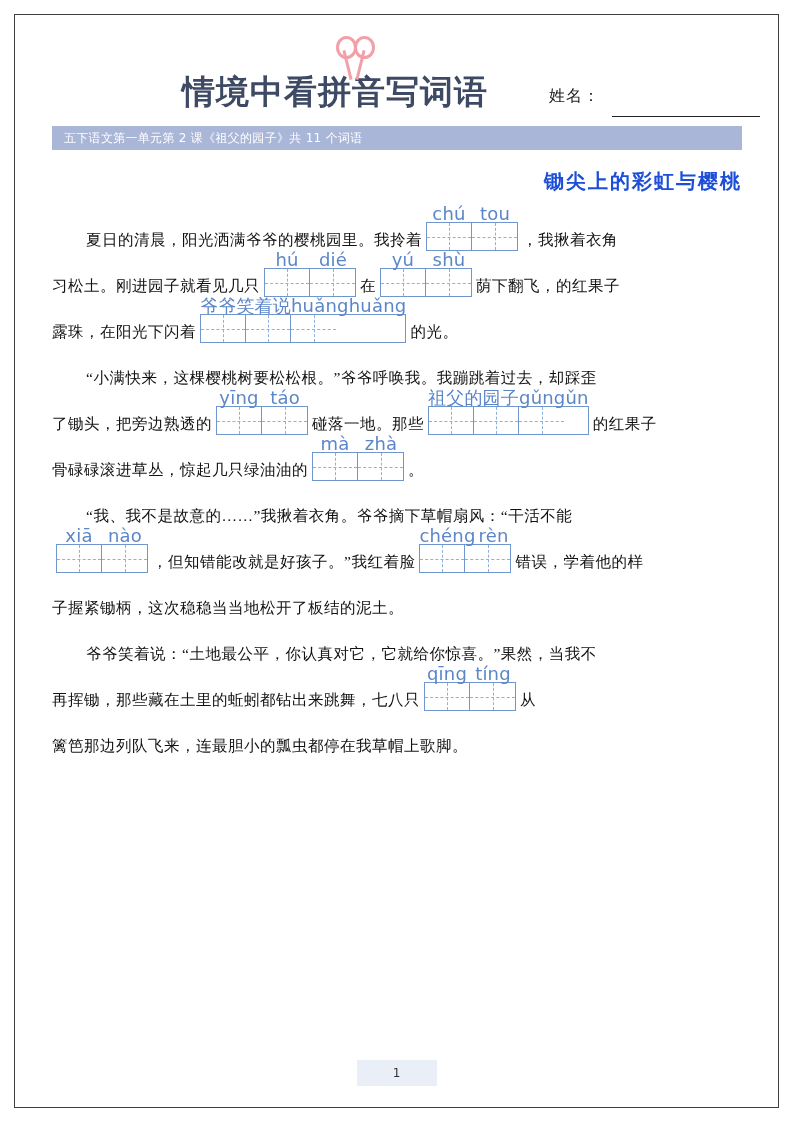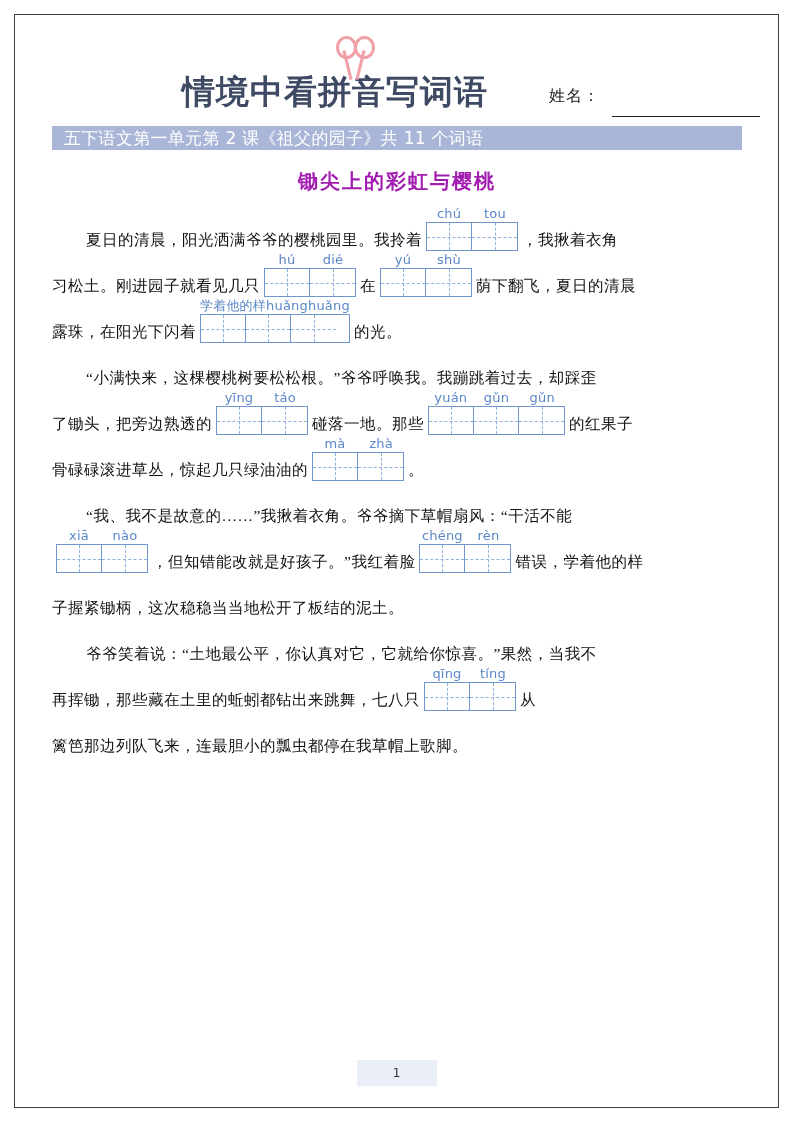--- a/index.html
+++ b/index.html
@@ -57,32 +57,32 @@
   .name-line{
     position:absolute;left:560px;top:82px;width:148px;border-bottom:1.5px solid #222;
   }
 
   
   .banner{
     margin-top:6px;
     background:#aab6d8;
     color:#ffffff;
     font-family:"DejaVu Sans", sans-serif;
-    font-size:17px;
+    font-size:12px;
     line-height:24px;
     height:24px;
     padding-left:12px;
     box-sizing:border-box;
     white-space:nowrap;
     letter-spacing:0.3px;
   }
 
   .doc-title{
-    text-align:center;
-    color:#a21caf;
+    text-align:right;
+    color:#1d4ed8;
     font-weight:bold;
     font-size:20px;
     letter-spacing:2px;
     margin:18px 0 10px 0;
     font-family:"DejaVu Sans", sans-serif;
   }
 
   
   .para{
     font-size:15.5px;
@@ -104,21 +104,21 @@
     display:inline-block;
     vertical-align:bottom;
     margin:0 4px;
     position:relative;
   }
   .pinyin{
     display:flex;
     justify-content:space-around;
     color:#5b86c9;
     font-family:"DejaVu Sans", sans-serif;
-    font-size:13px;
+    font-size:18px;
     line-height:16px;
     height:16px;
     letter-spacing:0.2px;
   }
   .pinyin span{ flex:1; text-align:center; }
   .grid{
     display:flex;
     border:1px solid #6f96cf;
     background:#fff;
     height:29px;
@@ -213,27 +213,27 @@
         <span class="blank">
           <span class="pinyin">
             <span>yú</span>
             <span>shù</span>
           </span>
           <span class="grid">
             <span class="cell"></span>
             <span class="cell"></span>
           </span>
         </span>
-        <span class="txt">荫下翻飞，夏日的清晨</span>
+        <span class="txt">荫下翻飞，的红果子</span>
       </div>
       <div class="line">
         <span class="txt">露珠，在阳光下闪着</span>
         <span class="blank">
           <span class="pinyin">
-            <span>学着他的样</span>
+            <span>爷爷笑着说</span>
             <span>huǎng</span>
             <span>huǎng</span>
           </span>
           <span class="grid">
             <span class="cell"></span>
             <span class="cell"></span>
             <span class="cell"></span>
           </span>
         </span>
         <span class="txt">的光。</span>
@@ -250,21 +250,21 @@
             <span>táo</span>
           </span>
           <span class="grid">
             <span class="cell"></span>
             <span class="cell"></span>
           </span>
         </span>
         <span class="txt">碰落一地。那些</span>
         <span class="blank">
           <span class="pinyin">
-            <span>yuán</span>
+            <span>祖父的园子</span>
             <span>gǔn</span>
             <span>gǔn</span>
           </span>
           <span class="grid">
             <span class="cell"></span>
             <span class="cell"></span>
             <span class="cell"></span>
           </span>
         </span>
         <span class="txt">的红果子</span>

